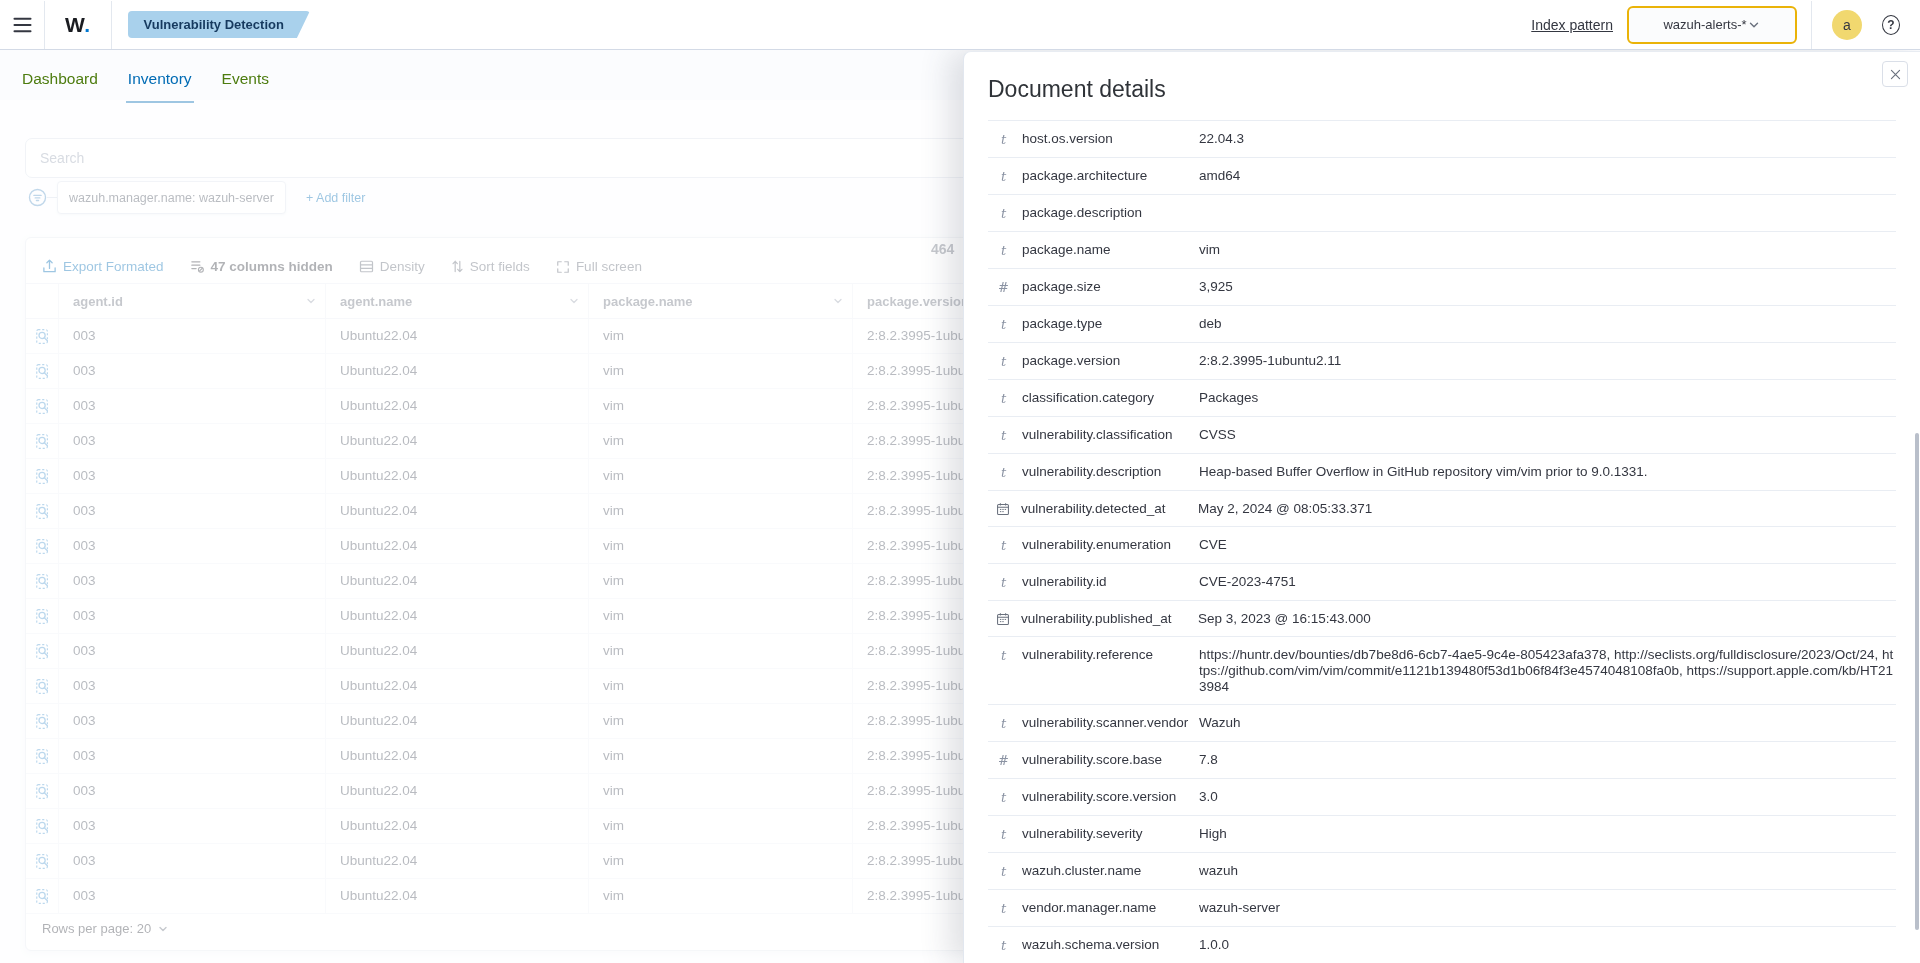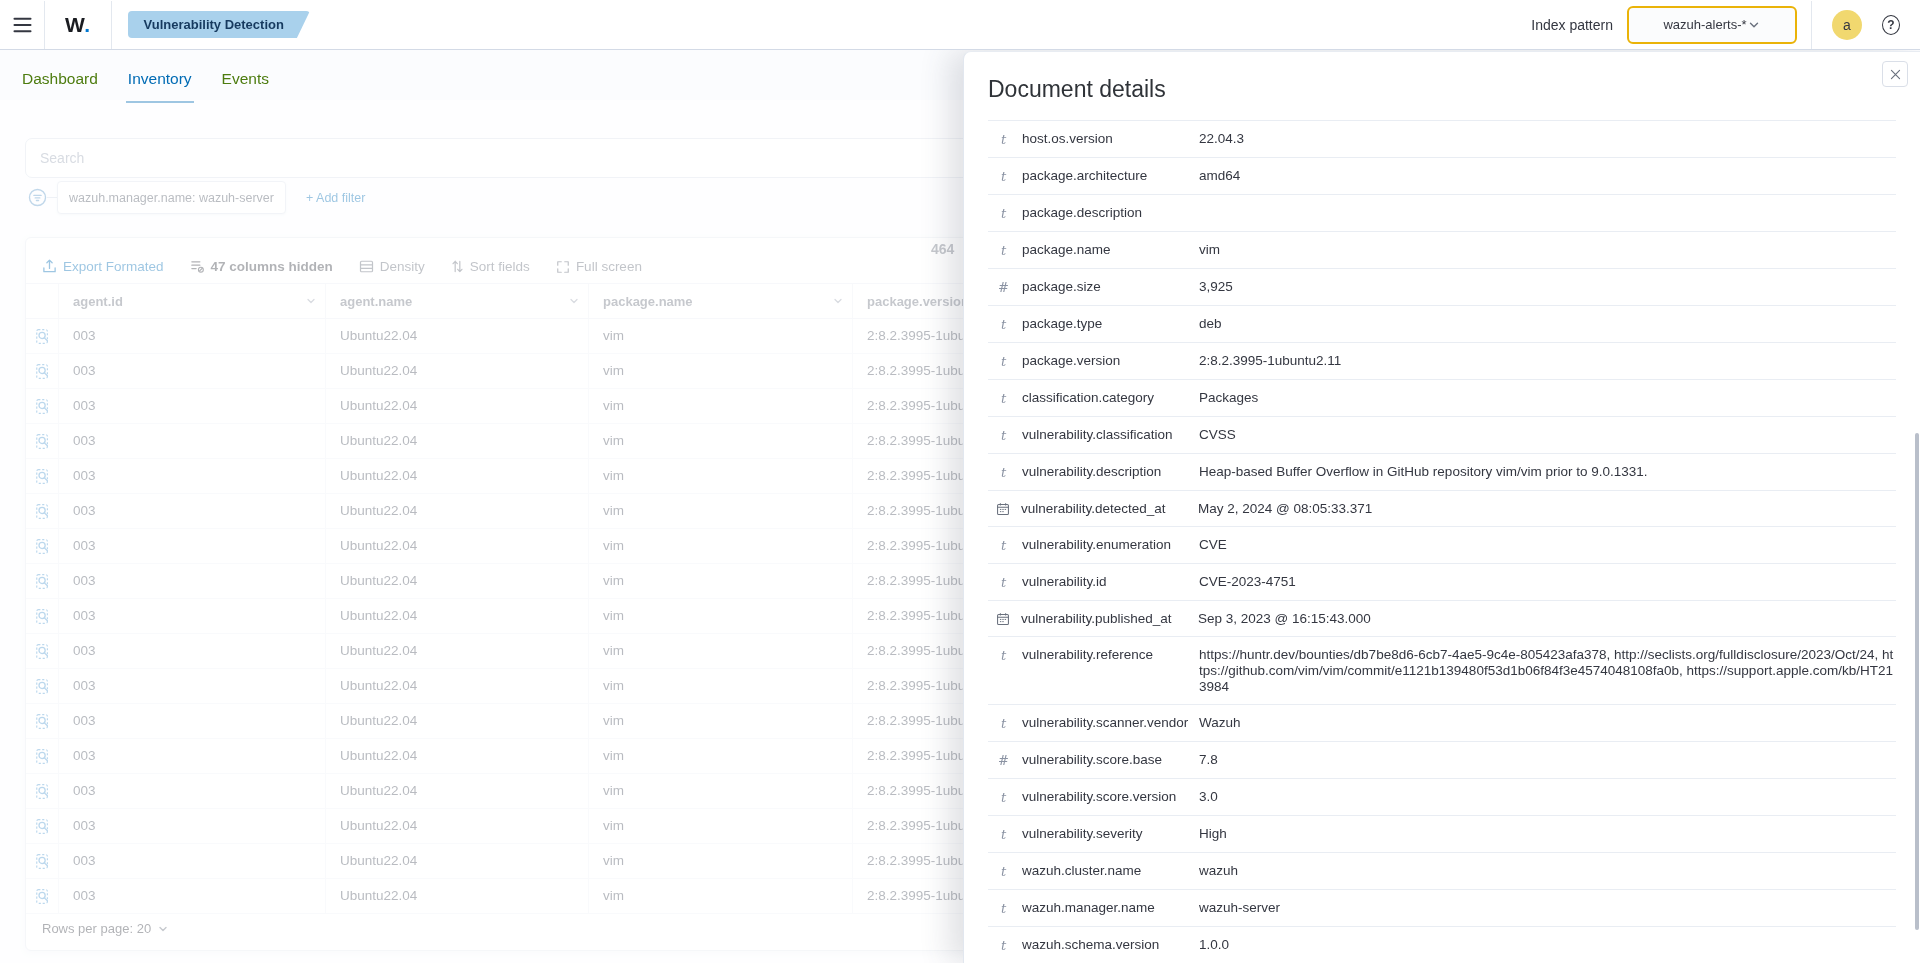--- a/index.html
+++ b/index.html
@@ -11,21 +11,21 @@
           border-bottom:1px solid #d3dae6;display:flex;align-items:center;z-index:40;}
   .hamburger{width:44px;height:48px;display:flex;align-items:center;justify-content:center;
              background:none;border:none;cursor:pointer;color:#343741;}
   .vdiv{width:1px;height:48px;background:#e3e8ef;}
   .logo{padding:0 20px;font-size:21px;font-weight:700;letter-spacing:.5px;color:#1a1c21;}
   .logo .dot{color:#0078d2;}
   .badge{margin-left:16px;background:#a9d1ec;color:#163a5f;font-size:13px;font-weight:600;
          padding:6px 26px 6px 16px;border-radius:4px;
          clip-path:polygon(0 0,100% 0,calc(100% - 13px) 100%,0 100%);}
   .hright{margin-left:auto;display:flex;align-items:center;gap:14px;padding-right:14px;}
-  .ip-label{font-size:14px;color:#343741;}
+  .ip-label{font-size:14px;color:#343741;text-decoration:underline;}
   .select{width:146px;height:34px;border:2px solid #eab308;border-radius:6px;background:#fbfcfd;
           display:flex;align-items:center;justify-content:center;padding:0 10px;
           font-size:13px;color:#343741;cursor:pointer;}
   .select svg{color:#69707d;}
   .avatar{width:30px;height:30px;border-radius:50%;background:#f1d86f;display:flex;align-items:center;
           justify-content:center;font-size:14px;color:#343741;cursor:pointer;margin-left:6px;}
   .help{width:30px;height:30px;border:none;background:none;border-radius:50%;display:flex;align-items:center;
         justify-content:center;cursor:pointer;color:#343741;font-size:15px;}
   .help .qcirc{width:18px;height:18px;border:1.4px solid #343741;border-radius:50%;display:flex;
         align-items:center;justify-content:center;font-size:12px;font-weight:600;}
@@ -634,21 +634,21 @@
   <div class="frow">
     <span class="ftok">t</span>
 
     <span class="fname">wazuh.cluster.name</span>
     <span class="fvalue">wazuh</span>
   </div>
 
   <div class="frow">
     <span class="ftok">t</span>
 
-    <span class="fname">wazuh.manager.name</span>
+    <span class="fname">vendor.manager.name</span>
     <span class="fvalue">wazuh-server</span>
   </div>
 
   <div class="frow">
     <span class="ftok">t</span>
 
     <span class="fname">wazuh.schema.version</span>
     <span class="fvalue">1.0.0</span>
   </div>
 </div>

